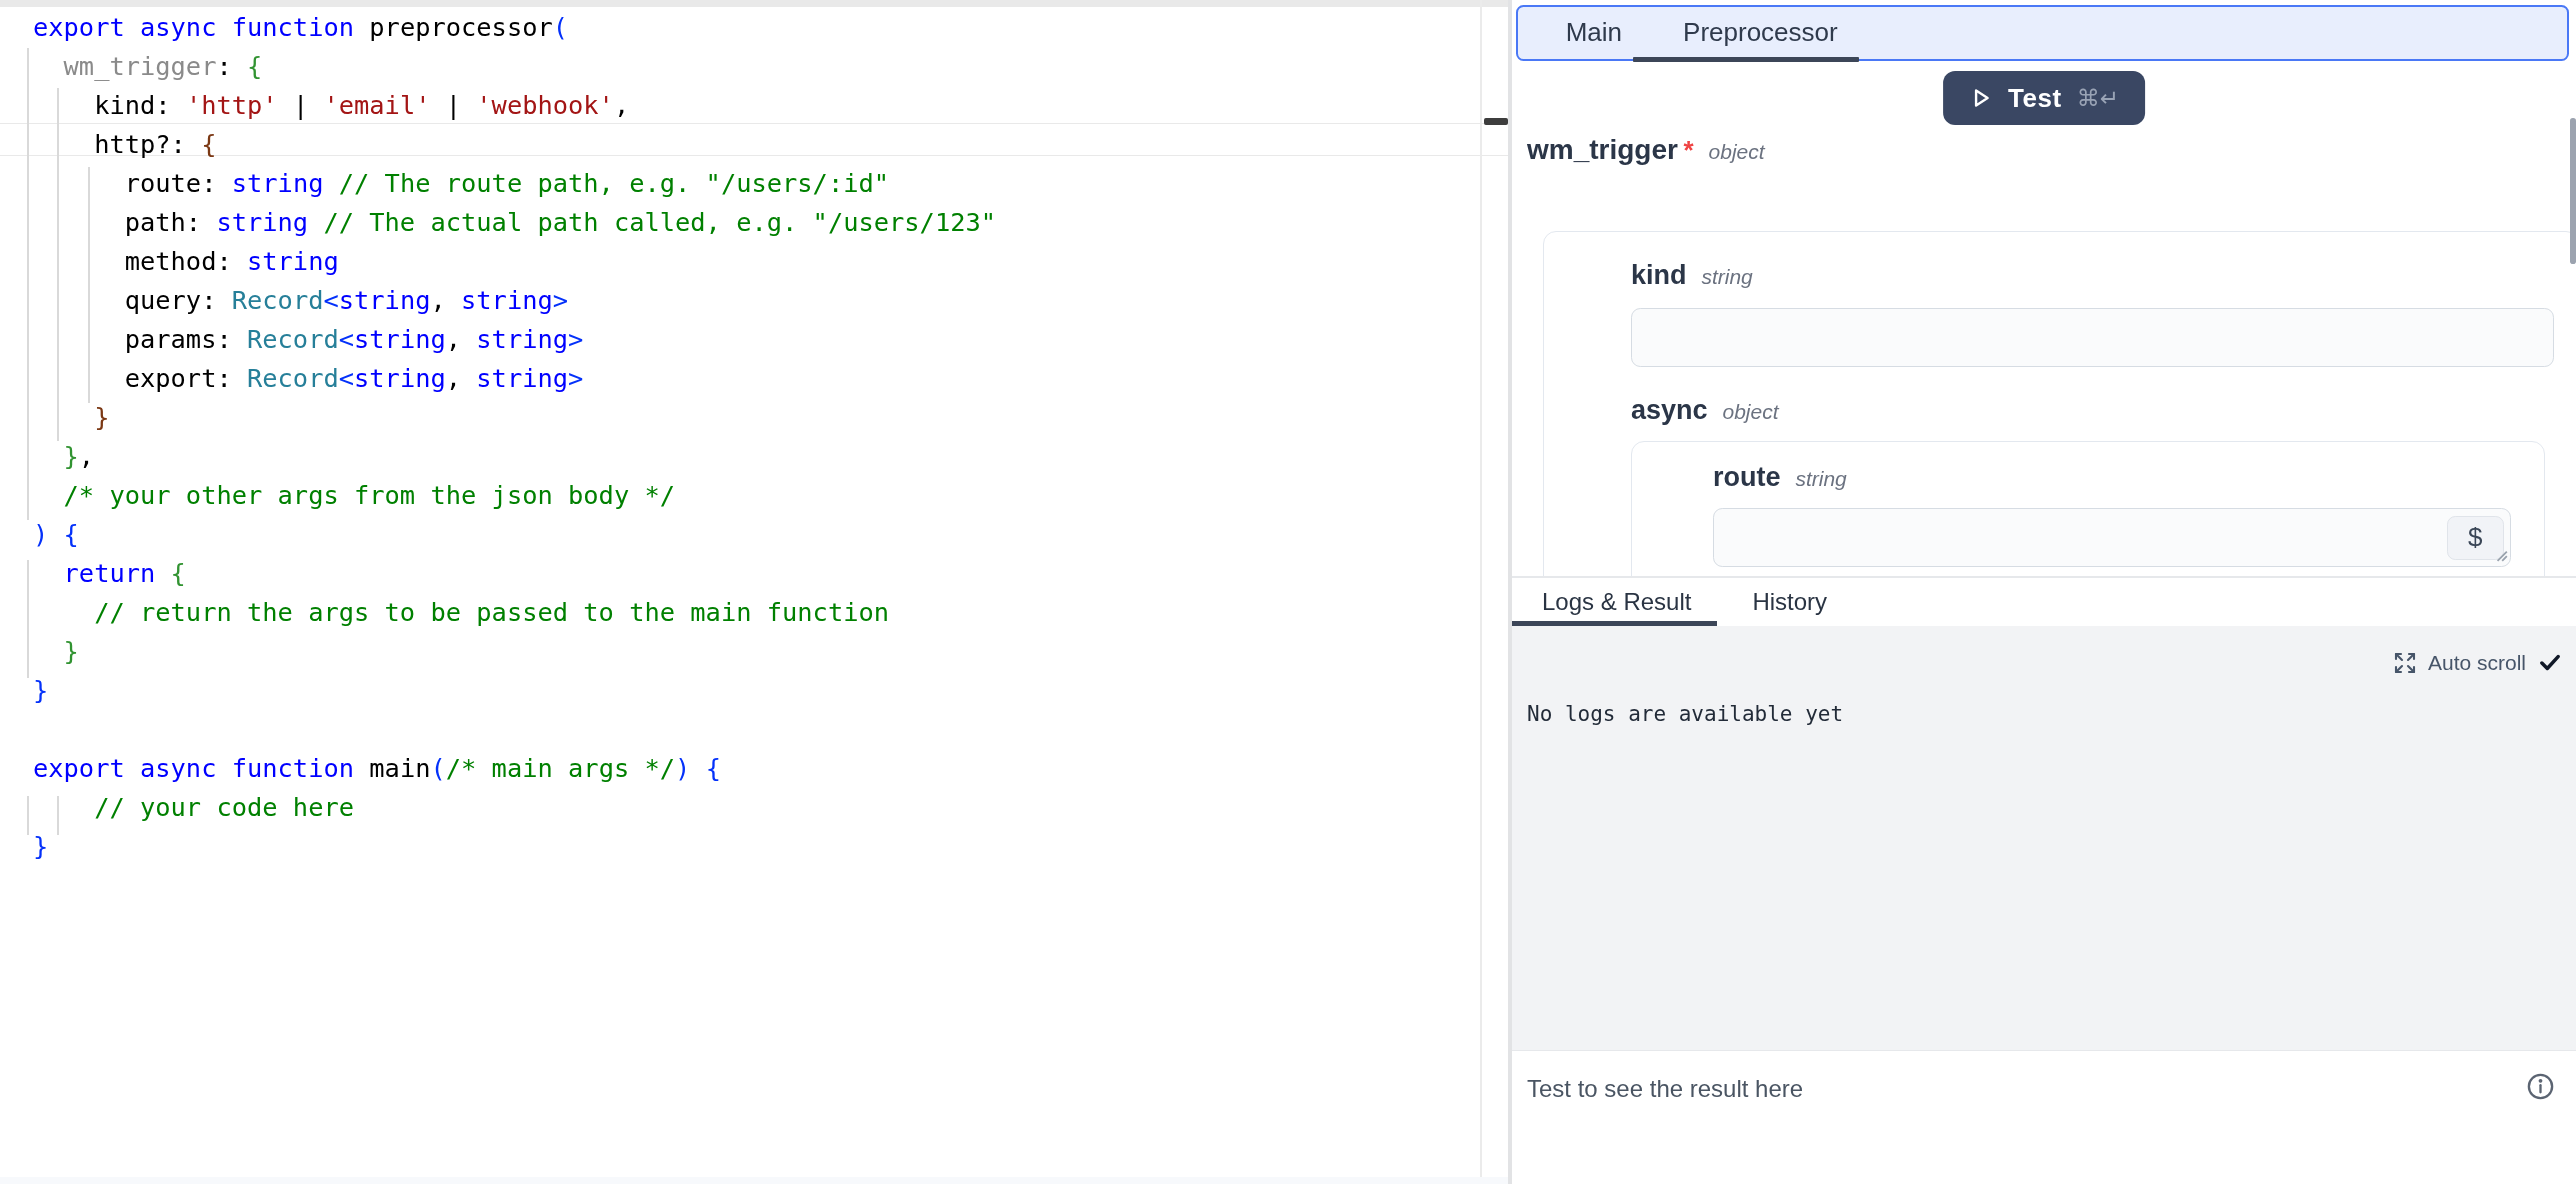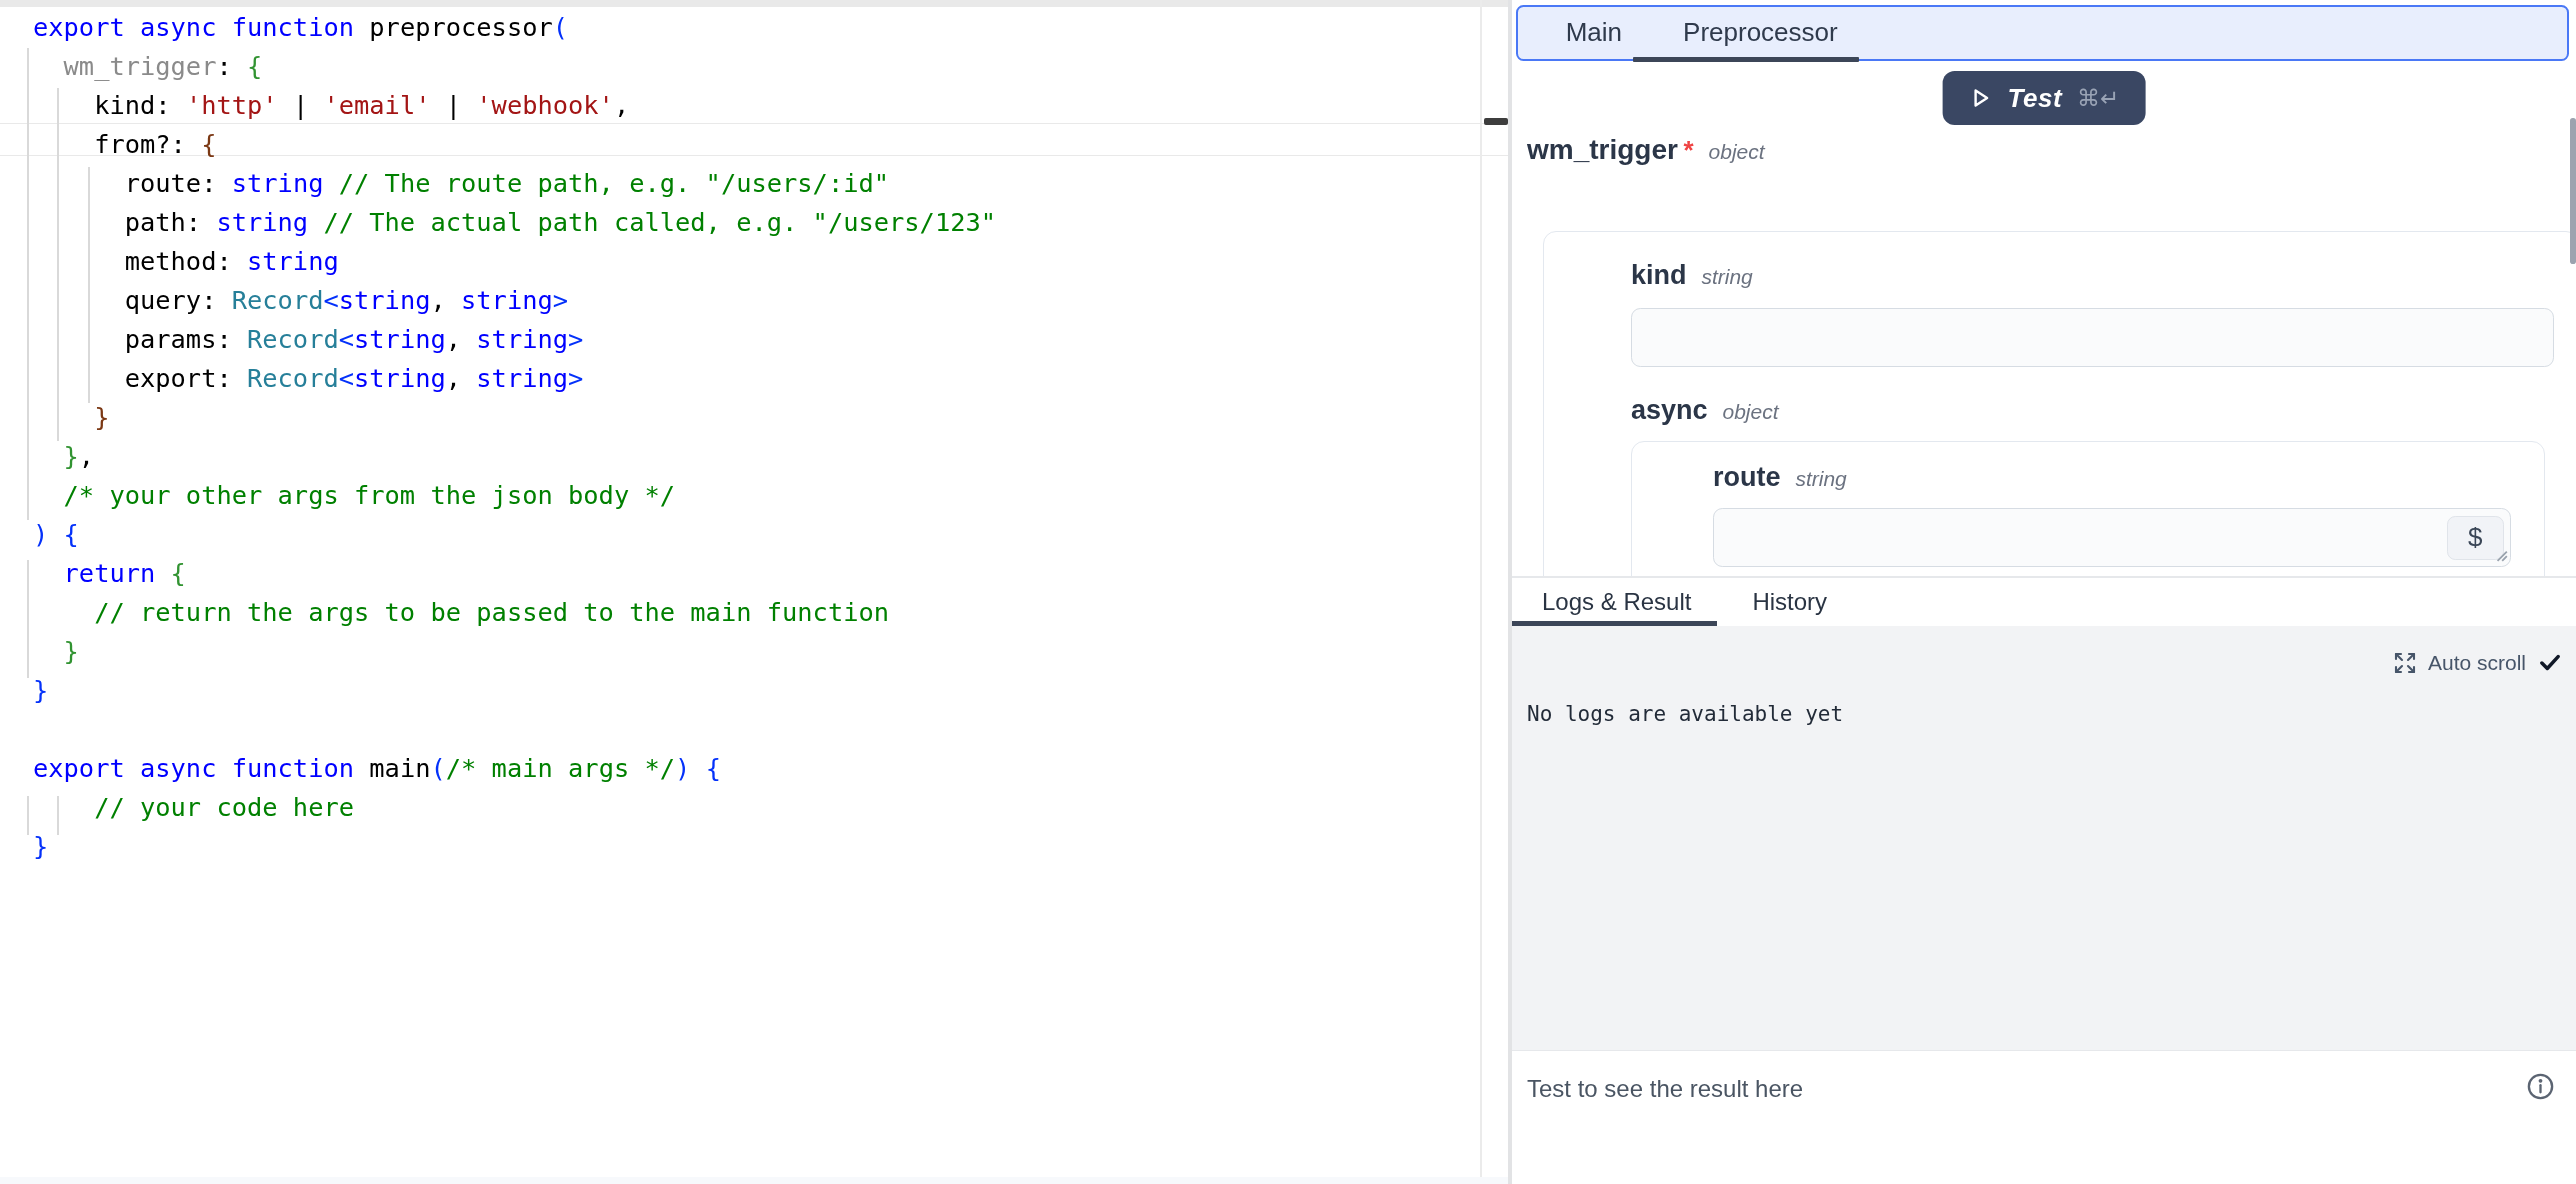--- a/index.html
+++ b/index.html
@@ -31,21 +31,21 @@
   .divider{position:absolute;left:1508px;top:0;width:3.7px;height:1184px;background:#e2e3e5;}
 
   
   .right-pane{position:absolute;left:1512px;top:0;width:1064px;height:1184px;background:#fff;}
 
   .tabbar{position:absolute;left:3.7px;top:4.6px;width:1053px;height:56px;box-sizing:border-box;background:#e8eefd;border:2.8px solid #4a78f6;border-radius:7.4px;display:flex;align-items:center;padding-left:48px;gap:61px;}
   .tabbar .tab{font-size:26px;color:#2f3a4c;cursor:pointer;}
   .tab-underline{position:absolute;left:115px;bottom:-3.7px;width:226px;height:5.6px;background:#3c4658;border-radius:0.9px;}
 
   .test-btn{position:absolute;top:71px;left:50%;transform:translateX(-50%);height:54px;display:inline-flex;align-items:center;gap:15px;padding:0 26px;background:#3a4763;border:none;border-radius:12px;cursor:pointer;}
-  .test-btn .test-label{font-size:26px;font-weight:bold;color:#ffffff;letter-spacing:0.5px;font-style:italic;}
+  .test-btn .test-label{font-size:26px;font-weight:bold;color:#ffffff;letter-spacing:0.5px;}
   .test-btn .shortcut{font-family:"DejaVu Sans",sans-serif;font-size:23px;color:#99a3b5;}
 
   .form-area{position:absolute;left:0;top:130px;width:1064px;height:446px;overflow:hidden;}
   .form-header{position:absolute;left:15px;top:3.7px;display:flex;align-items:baseline;gap:5.6px;}
   .fname{font-size:28px;font-weight:bold;color:#2b3648;}
   .fstar{font-size:26px;font-weight:bold;color:#ef4444;}
   .ftype{font-size:21px;font-style:italic;color:#6b7280;margin-left:9.3px;}
   .outer-box{position:absolute;left:31px;top:57px;width:1036px;height:574px;box-sizing:border-box;border:1.9px solid #e3e8ef;border-radius:13px;padding:28px 24px 0 87px;margin-top:44px;}
   .label-row{display:flex;align-items:baseline;gap:5.6px;height:33px;}
   .text-input{display:block;width:100%;height:59px;box-sizing:border-box;border:1.9px solid #d6dce3;border-radius:9.3px;background:#fafbfc;margin-top:15px;font-size:24px;color:#2b3648;padding:0 15px;outline:none;}
@@ -85,21 +85,21 @@
     <div class="indent-guide" style="left:27px;top:560px;height:118px;"></div>
     <div class="indent-guide" style="left:27px;top:796px;height:39px;"></div>
     <div class="indent-guide" style="left:57px;top:88px;height:353px;"></div>
     <div class="indent-guide" style="left:57px;top:796px;height:39px;"></div>
     <div class="indent-guide" style="left:88px;top:167px;height:236px;"></div>
 
     <div id="code-lines">
         <div class="code-line"><span class="tk-kw">export async function </span><span class="tk-fn">preprocessor</span><span class="tk-b1">(</span></div>
         <div class="code-line"><span class="tk-pl">  </span><span class="tk-param">wm_trigger</span><span class="tk-pn">: </span><span class="tk-b2">{</span></div>
         <div class="code-line"><span class="tk-pn">    kind: </span><span class="tk-str">'http'</span><span class="tk-pn"> | </span><span class="tk-str">'email'</span><span class="tk-pn"> | </span><span class="tk-str">'webhook'</span><span class="tk-pn">,</span></div>
-        <div class="code-line"><span class="tk-pn">    from?: </span><span class="tk-b3">{</span></div>
+        <div class="code-line"><span class="tk-pn">    http?: </span><span class="tk-b3">{</span></div>
         <div class="code-line"><span class="tk-pn">      route: </span><span class="tk-kw">string</span><span class="tk-cm"> // The route path, e.g. "/users/:id"</span></div>
         <div class="code-line"><span class="tk-pn">      path: </span><span class="tk-kw">string</span><span class="tk-cm"> // The actual path called, e.g. "/users/123"</span></div>
         <div class="code-line"><span class="tk-pn">      method: </span><span class="tk-kw">string</span></div>
         <div class="code-line"><span class="tk-pn">      query: </span><span class="tk-ty">Record</span><span class="tk-b1">&lt;</span><span class="tk-kw">string</span><span class="tk-pn">, </span><span class="tk-kw">string</span><span class="tk-b1">&gt;</span></div>
         <div class="code-line"><span class="tk-pn">      params: </span><span class="tk-ty">Record</span><span class="tk-b1">&lt;</span><span class="tk-kw">string</span><span class="tk-pn">, </span><span class="tk-kw">string</span><span class="tk-b1">&gt;</span></div>
         <div class="code-line"><span class="tk-pn">      export: </span><span class="tk-ty">Record</span><span class="tk-b1">&lt;</span><span class="tk-kw">string</span><span class="tk-pn">, </span><span class="tk-kw">string</span><span class="tk-b1">&gt;</span></div>
         <div class="code-line"><span class="tk-b3">    }</span></div>
         <div class="code-line"><span class="tk-b2">  }</span><span class="tk-pn">,</span></div>
         <div class="code-line"><span class="tk-cm">  /* your other args from the json body */</span></div>
         <div class="code-line"><span class="tk-b1">) {</span></div>

